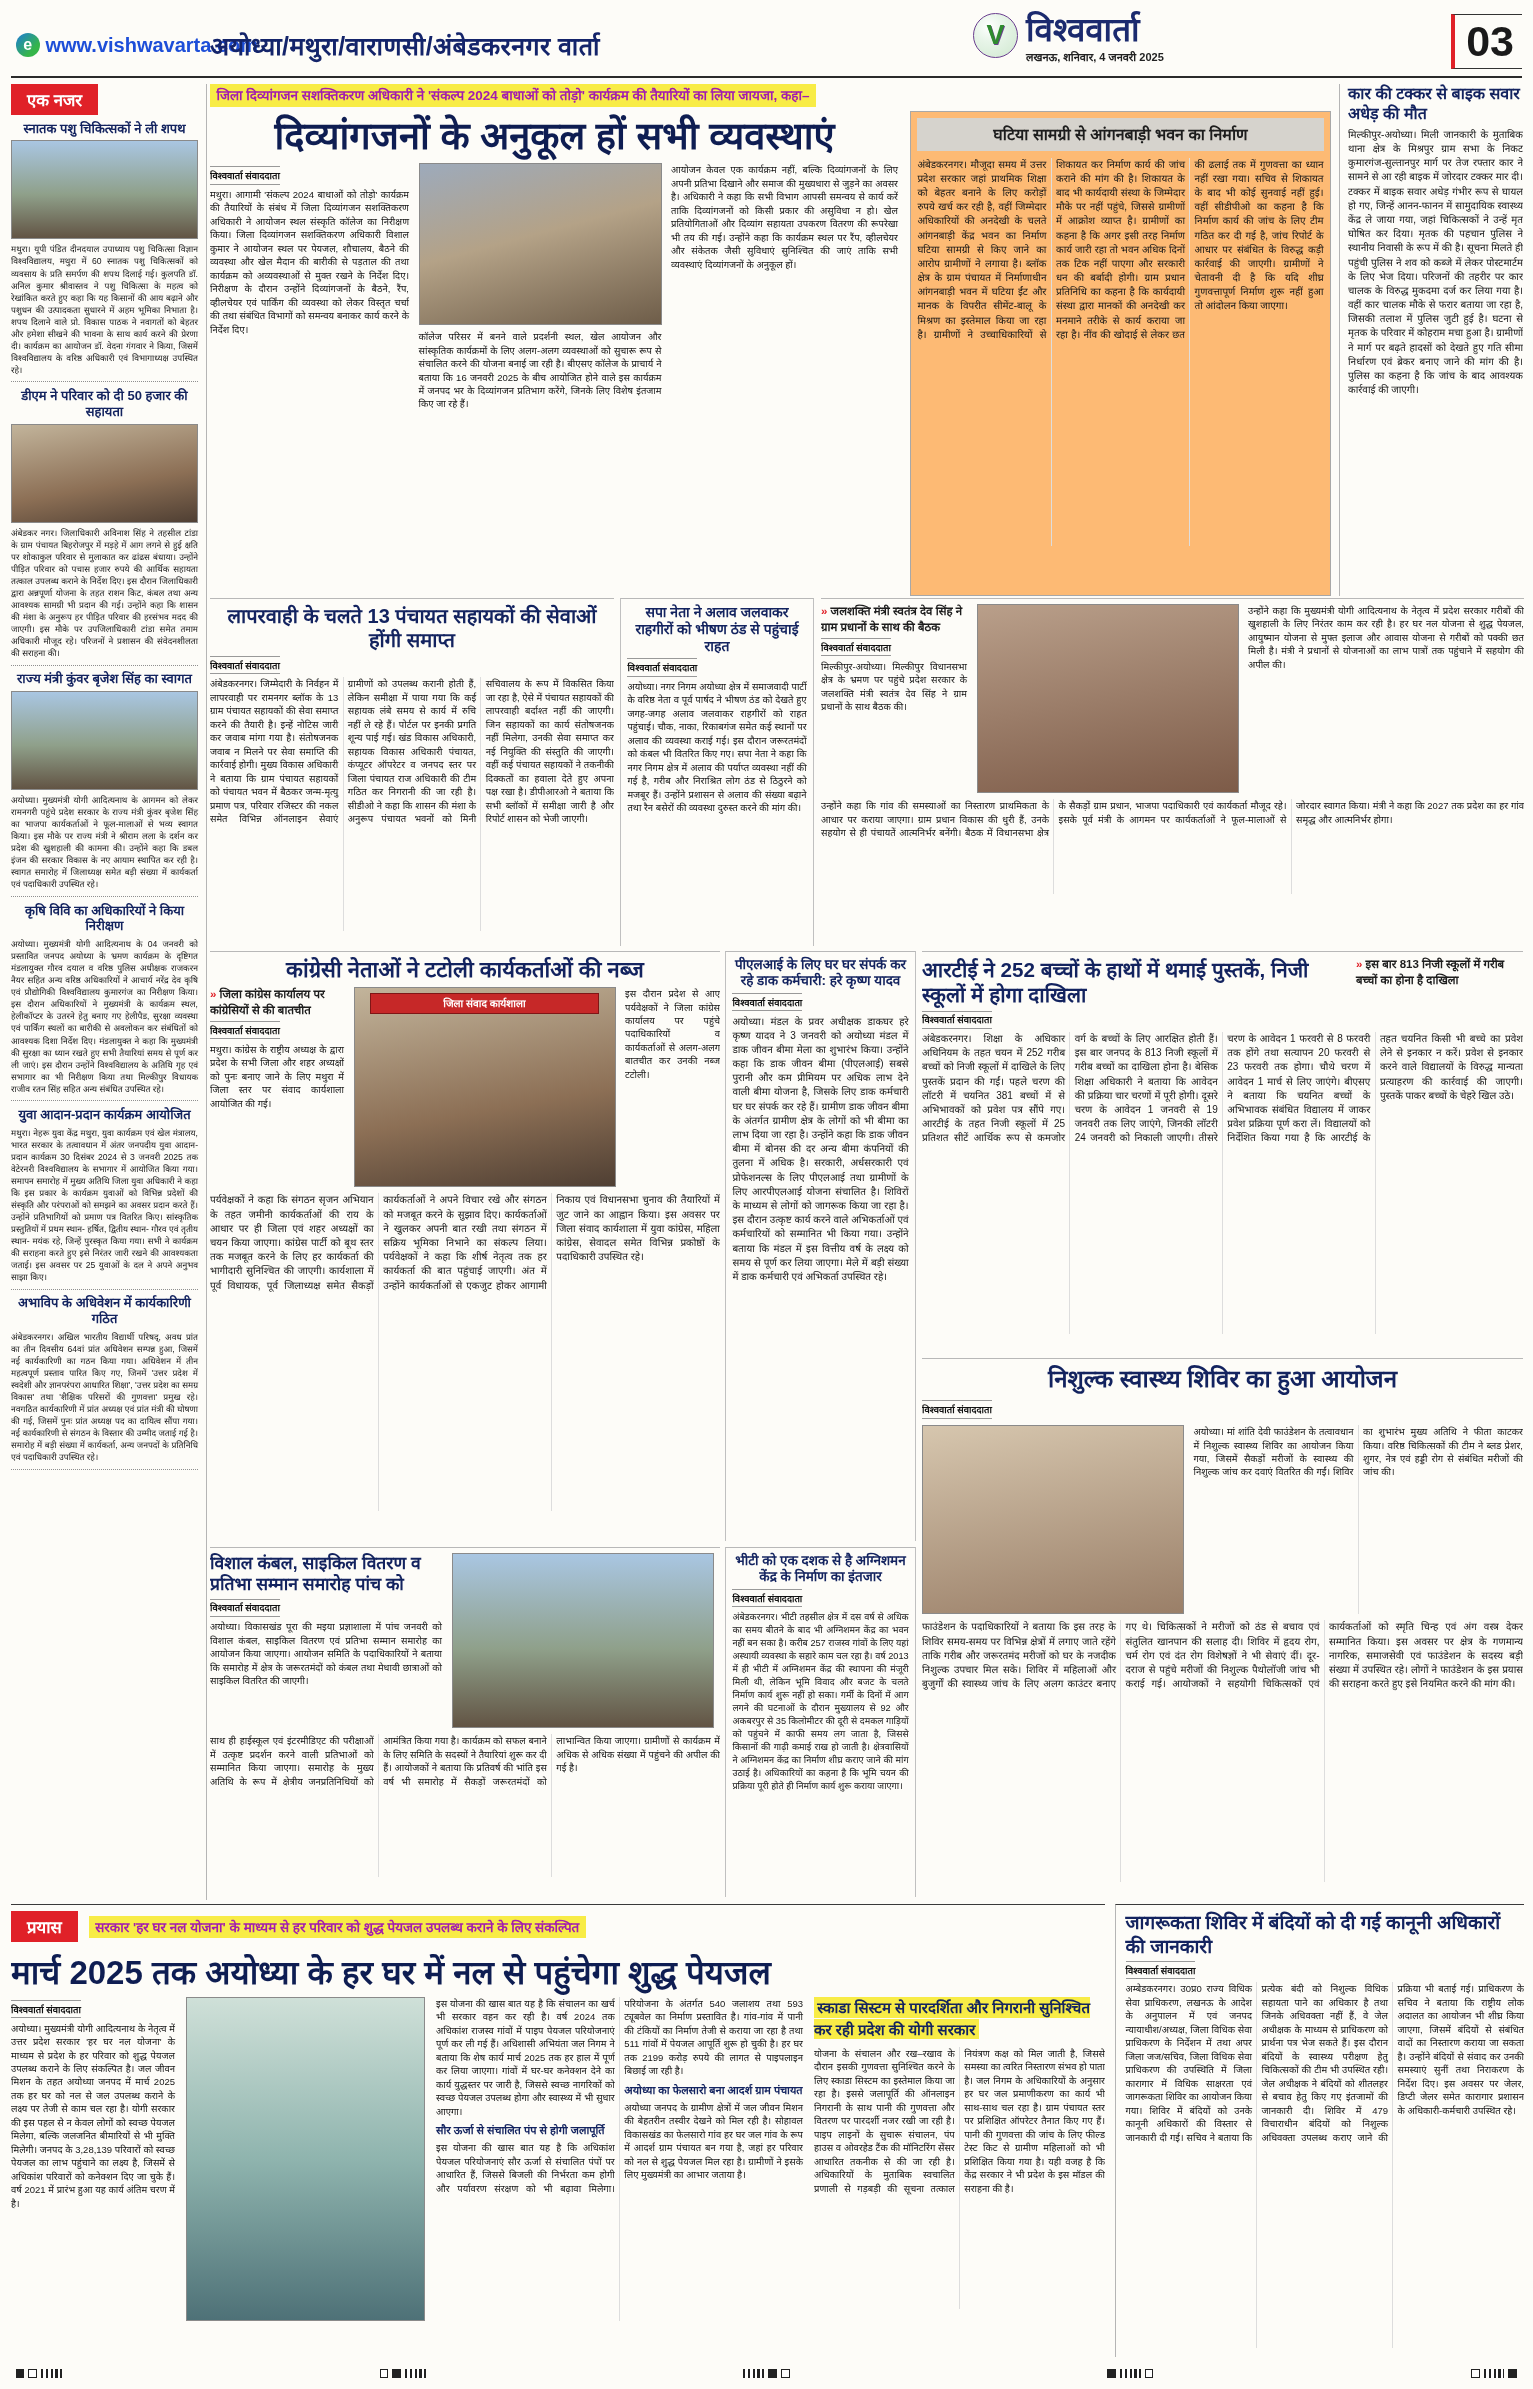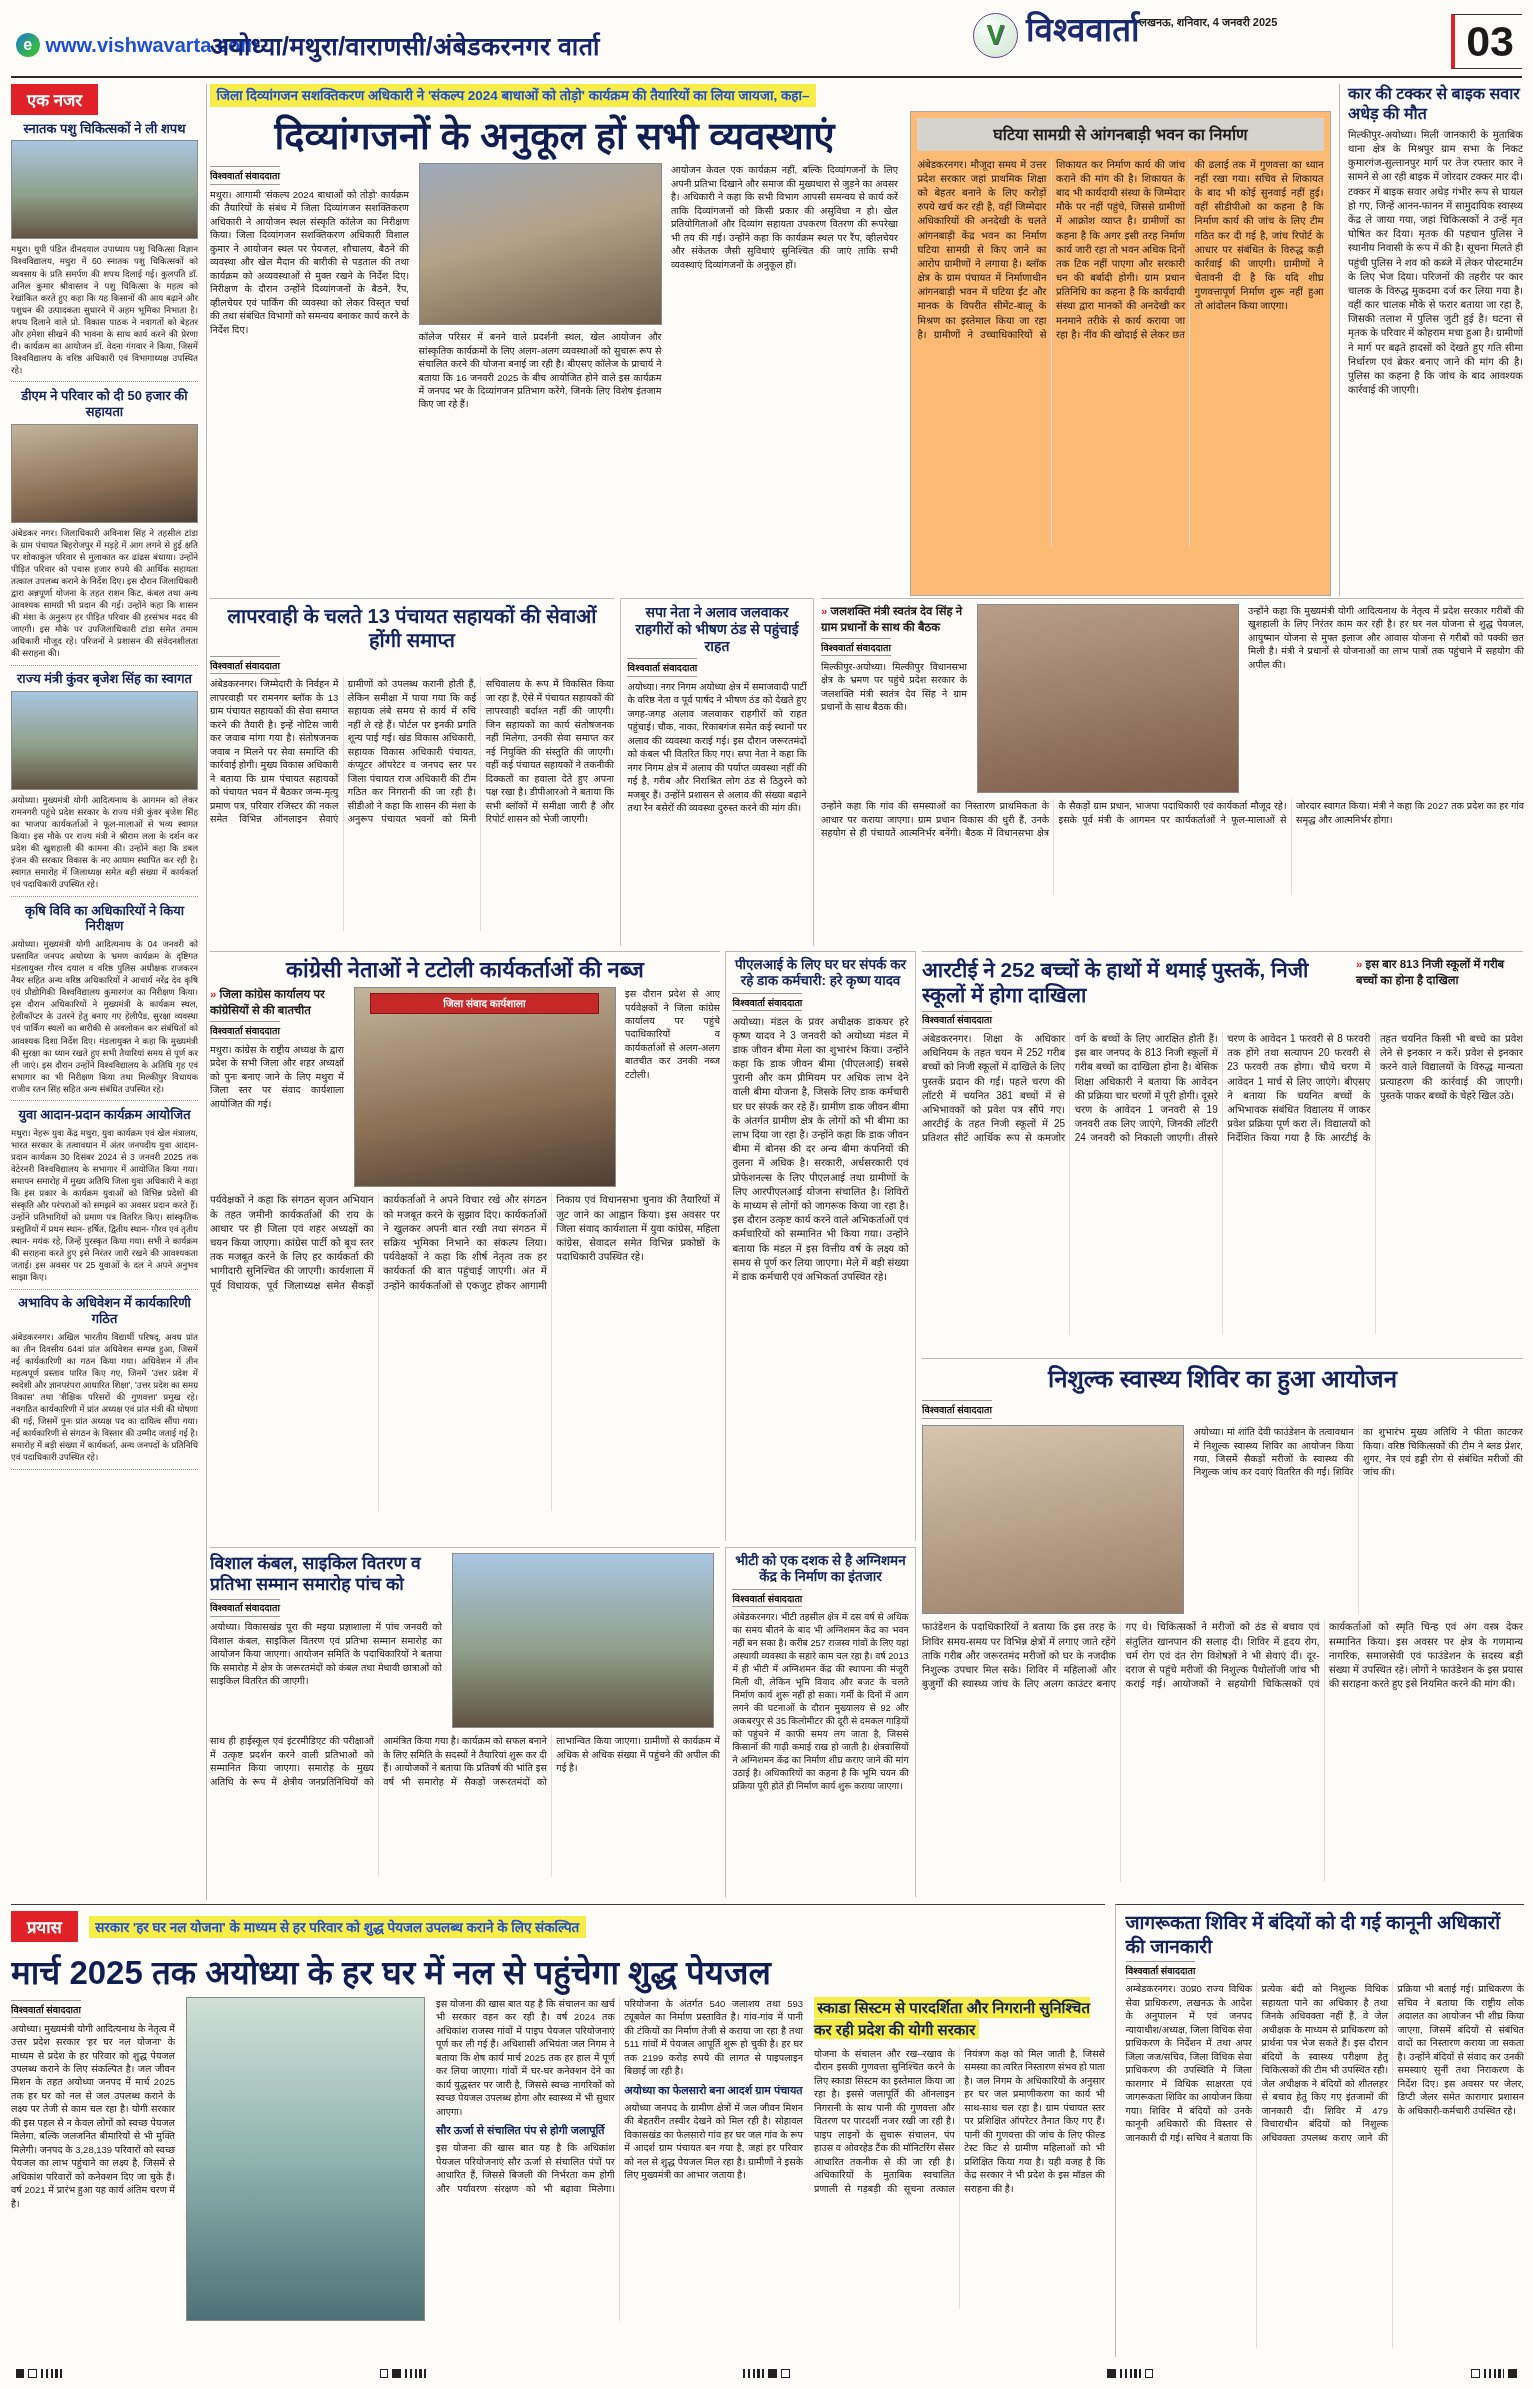--- a/index.html
+++ b/index.html
@@ -10,32 +10,32 @@
   .masthead{position:absolute;left:11px;top:6.4px;width:1511px;height:72px;border-bottom:2.4px double #2b2b2b}
   .webbrand{position:absolute;left:4.8px;top:27px;display:flex;align-items:center;gap:5.6px}
   .eglobe{width:24px;height:24px;border-radius:50%;background:linear-gradient(135deg,#1d7bd8 0%,#35b54a 70%);
           color:#fff;font-weight:bold;font-size:16px;display:flex;align-items:center;justify-content:center}
   .weburl{font-size:20px;font-weight:bold;color:#1d4ed8}
   .edition-title{position:absolute;left:199px;top:22px;font-size:25px;font-weight:bold;color:#14246a;letter-spacing:0.4px}
   .brandwrap{position:absolute;left:962px;top:6.4px;display:flex;gap:8px;align-items:flex-start}
   .vlogo{width:45px;height:45px;border-radius:50%;background:radial-gradient(circle at 35% 30%,#ffffff 0%,#e8f5e9 35%,#cfe8cf 100%);
          border:1.6px solid #6a3e8f;display:flex;align-items:center;justify-content:center;font-size:27px;font-weight:900;
          color:#2e8b2e;text-shadow:0.8px 0.8px 0 #6a3e8f}
-  .brandtxt{display:flex;}
+  .brandtxt{display:flex;flex-direction:column}
   .brandname{font-size:33px;font-weight:bold;color:#1b2a6e;line-height:1.05}
   .branddate{font-size:11px;font-weight:bold;color:#222;margin-top:1.6px}
   .pageno{position:absolute;right:0;top:8px;font-size:43px;font-weight:bold;color:#1a1a1a;
           border-left:4.8px solid #e02128;padding:1.6px 8px 1.6px 11px;border-top:1.6px solid #333;border-bottom:1.6px solid #333}
   
   .art{position:absolute;overflow:hidden}
   .h{color:#13235f;font-weight:bold;line-height:1.22}
   .b{font-size:9.5px;line-height:1.42;text-align:justify;color:#161616}
   .by{font-weight:bold;font-size:9.5px;color:#111;border-top:0.8px solid #999;border-bottom:0.8px solid #999;
       padding:1.6px 0;margin:3.2px 0;display:inline-block}
-  .kicker{background:#f8ec46;display:inline-block;padding:2.4px 6.4px;font-size:13.5px;font-weight:bold;color:#1d4ed8}
+  .kicker{background:#f8ec46;display:inline-block;padding:2.4px 6.4px;font-size:13.5px;font-weight:bold;color:#a21caf}
   .deck{font-weight:bold;font-size:11.5px;color:#1d1d1d;line-height:1.35}
   .deck::before{content:"» ";color:#e02128;font-weight:900}
   .ph{border:0.8px solid #8a8a8a;position:relative;width:100%}
   .ph-crowd{background:linear-gradient(180deg,#a9c6e2 0%,#8fa08a 55%,#625444 100%)}
   .ph-meeting{background:linear-gradient(165deg,#9daabb 0%,#b4a287 45%,#6e5d49 100%)}
   .ph-event{background:linear-gradient(170deg,#c2b49b 0%,#8c6f55 60%,#4f3f33 100%)}
   .ph-yogi{background:linear-gradient(170deg,#b99f8a 0%,#7d5b48 100%)}
   .ph-water{background:linear-gradient(180deg,#cfe0d8 0%,#8fb4ae 50%,#4e7177 100%)}
   .ph-health{background:linear-gradient(170deg,#d6c6ae 0%,#9a7f68 100%)}
   .phbanner{position:absolute;left:6%;top:4.8px;width:88%;background:#c62828;color:#fff;font-size:10.3px;

